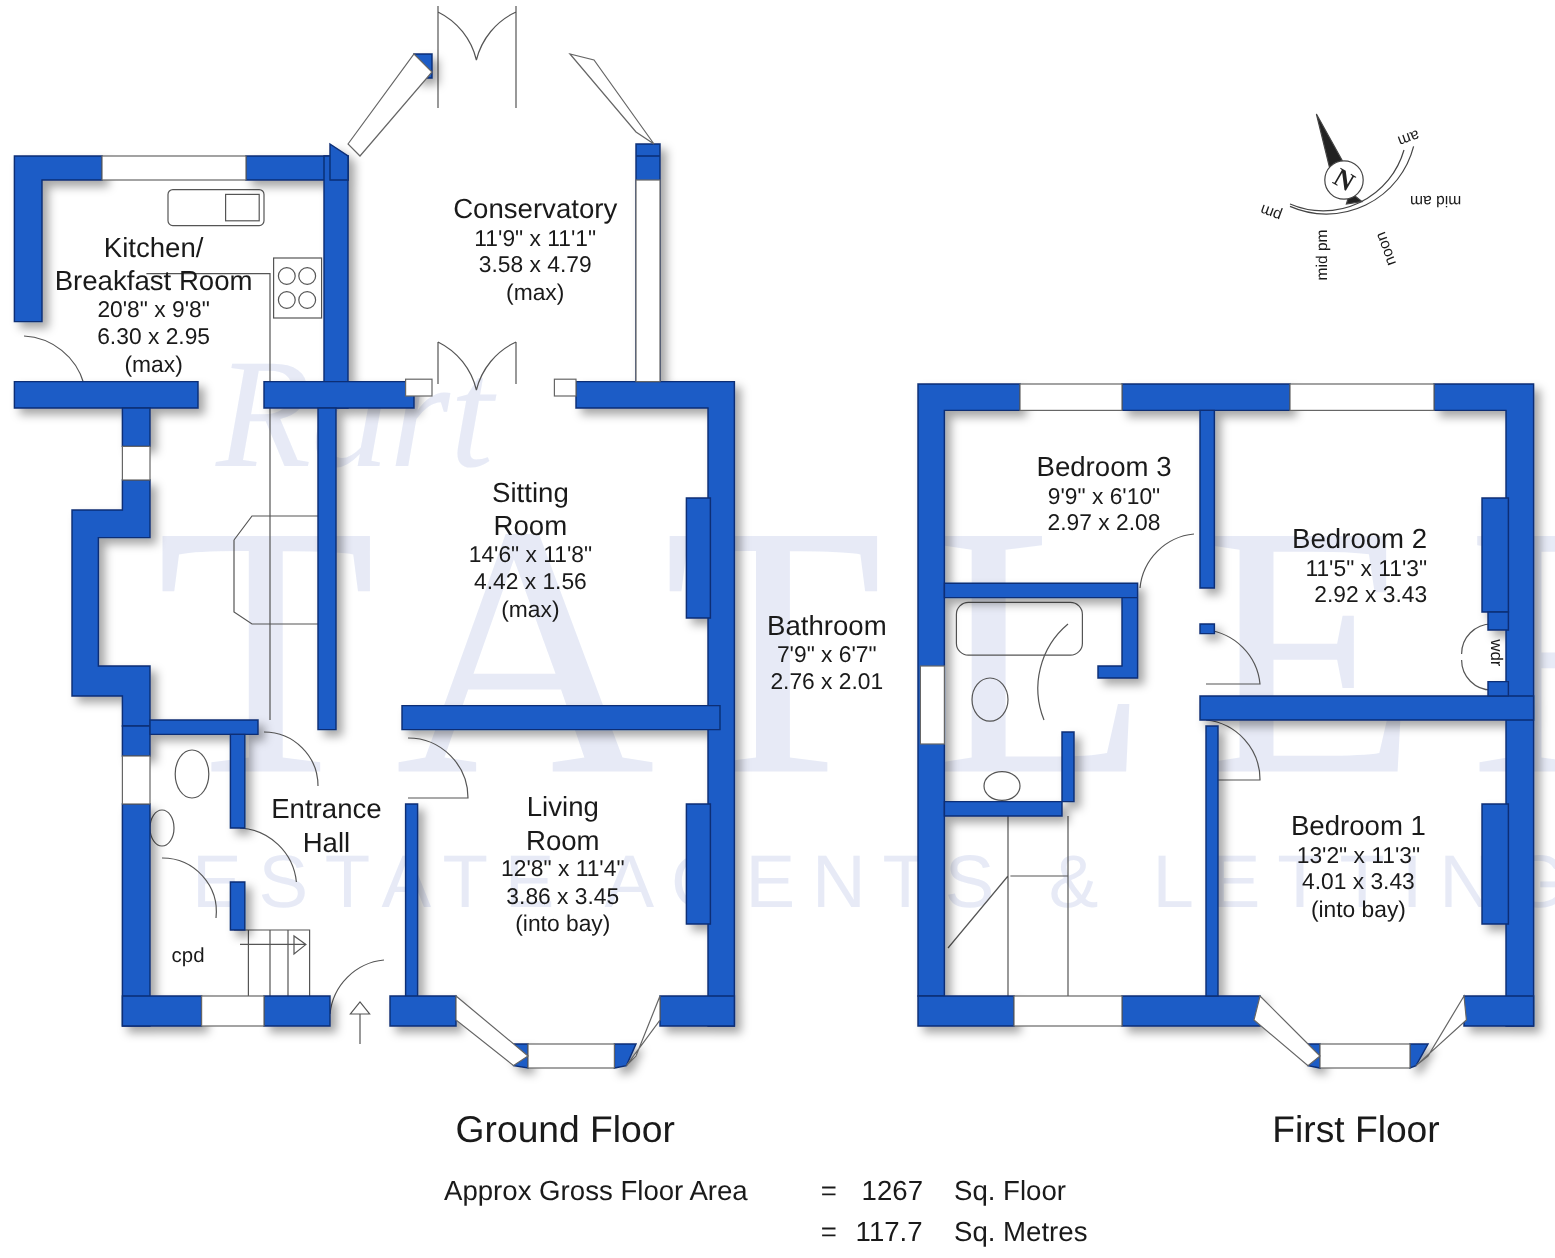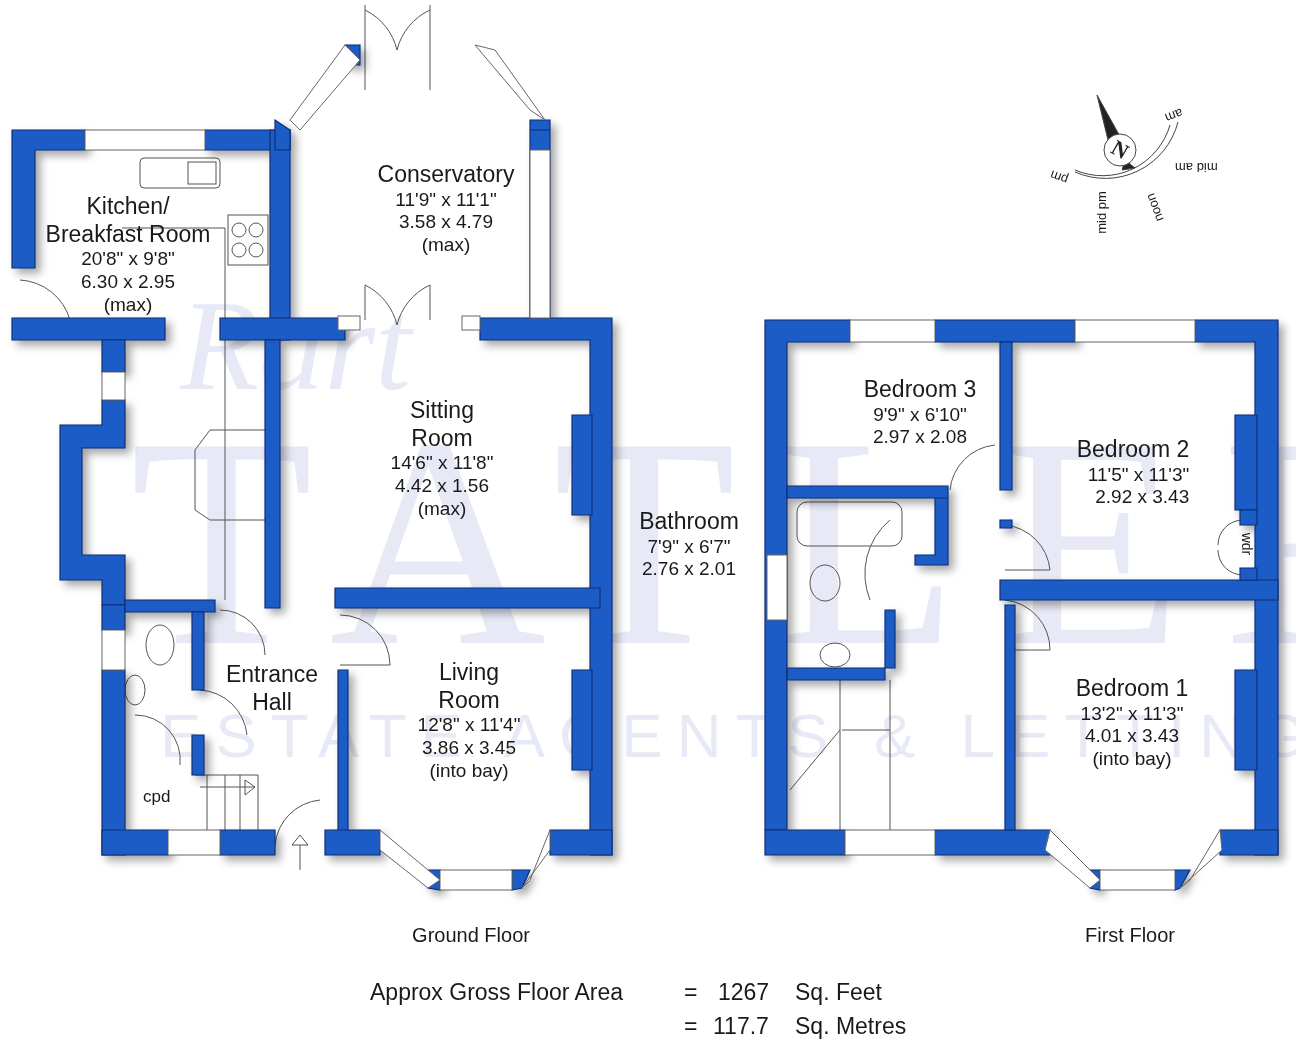--- a/index.html
+++ b/index.html
@@ -1,21 +1,21 @@
 <!DOCTYPE html>
 <html><head>
 <meta charset="utf-8">
 <style>
   html,body{margin:0;padding:0;background:#ffffff;}
   body{width:1296px;height:1048px;position:relative;overflow:hidden;font-family:"Liberation Sans",sans-serif;color:#1a1a1a;}
   #plan{position:absolute;left:0;top:0;width:1296px;height:1048px;}
   .lbl{position:absolute;text-align:center;line-height:1.2;white-space:nowrap;transform:translateX(-50%);}
   .lbl .name{font-size:23px;display:block;}
   .lbl .dim{font-size:19px;display:block;}
-  .floor-title{position:absolute;font-size:20px;transform:translateX(-50%);white-space:nowrap;}
+  .floor-title{position:absolute;font-size:31px;transform:translateX(-50%);white-space:nowrap;}
   .area{position:absolute;font-size:23px;white-space:nowrap;}
   .small{position:absolute;font-size:15px;}
   .wdr{position:absolute;font-size:14px;transform:rotate(90deg);transform-origin:center;}
   .watermark{position:absolute;color:#dfe4f4;font-family:"Liberation Serif",serif;white-space:nowrap;pointer-events:none;}
 </style>
 </head>
 <body>
 
 <div class="watermark" style="left:130px;top:370px;font-size:300px;letter-spacing:40px;opacity:0.75;">TATLER</div>
 <div class="watermark" style="left:180px;top:270px;font-size:130px;font-style:italic;opacity:0.75;">Rart</div>
@@ -195,16 +195,16 @@
   <span class="dim">(into bay)</span>
 </div>
 <div class="wdr" style="left:1236px;top:536px;">wdr</div>
 
 <div class="floor-title" style="left:471px;top:924px;">Ground Floor</div>
 <div class="floor-title" style="left:1130px;top:924px;">First Floor</div>
 
 <div class="area" style="left:370px;top:979px;">Approx Gross Floor Area</div>
 <div class="area" style="left:684px;top:979px;">=</div>
 <div class="area" style="left:718px;top:979px;">1267</div>
-<div class="area" style="left:795px;top:979px;">Sq. Feet</div>
+<div class="area" style="left:795px;top:979px;">Sq. Floor</div>
 <div class="area" style="left:684px;top:1013px;">=</div>
 <div class="area" style="left:713px;top:1013px;">117.7</div>
 <div class="area" style="left:795px;top:1013px;">Sq. Metres</div>
 
 </body></html>

